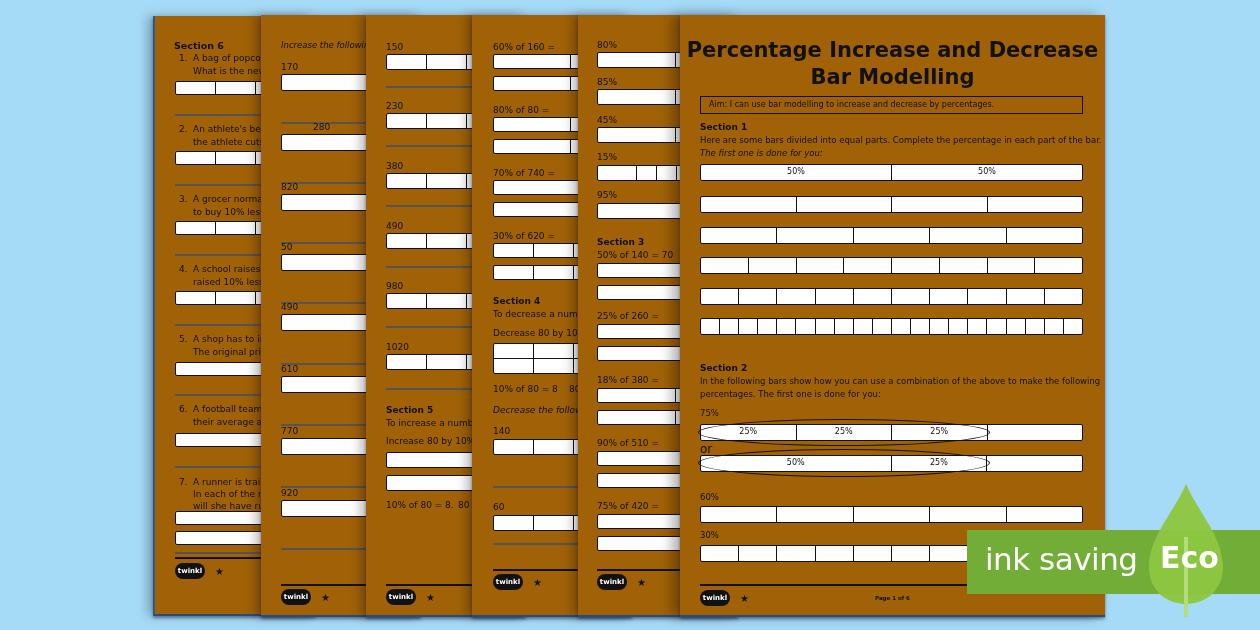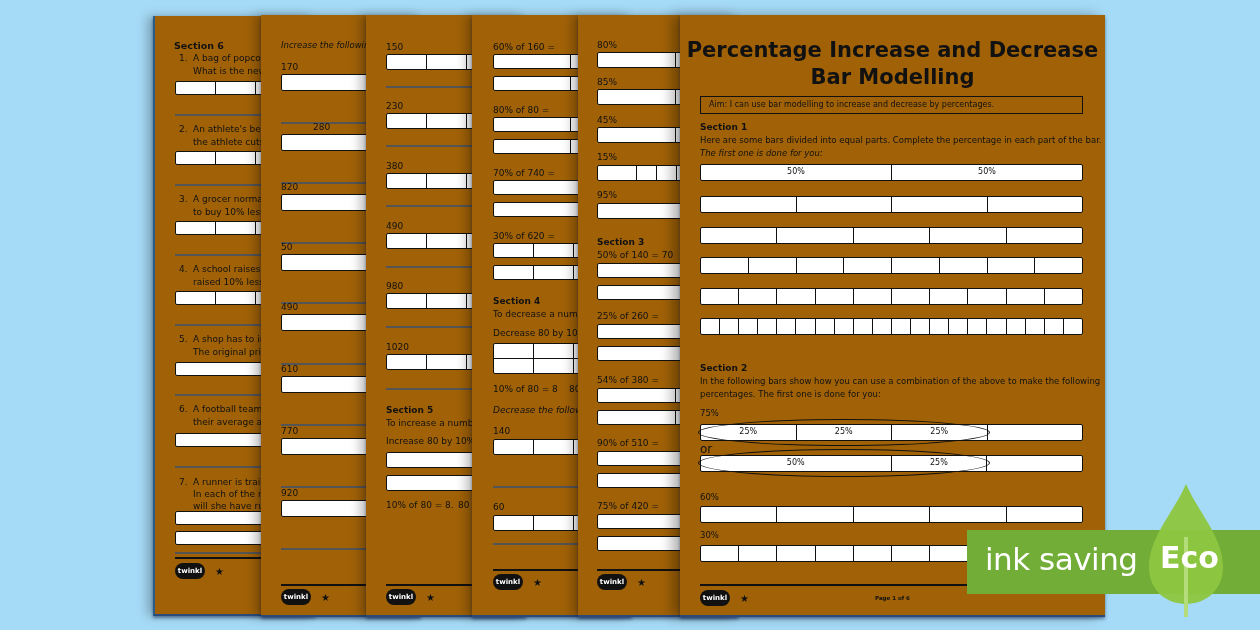--- a/index.html
+++ b/index.html
@@ -384,21 +384,21 @@
     </div>
 
   <div class="abs txt" style="left:19px;top:296px;">25% of 260 =</div>
   <div class="bar" style="left:19px;top:309px;width:160px;height:15px;">
       <div class="cell"></div>
     </div>
   <div class="bar" style="left:19px;top:331px;width:160px;height:15px;">
       <div class="cell"></div>
     </div>
 
-  <div class="abs txt" style="left:19px;top:360px;">54% of 380 =</div>
+  <div class="abs txt" style="left:19px;top:360px;">18% of 380 =</div>
   <div class="bar" style="left:19px;top:373px;width:160px;height:15px;">
       <div class="cell" style="flex:0 0 77px;"></div>
       <div class="cell"></div>
     </div>
   <div class="bar" style="left:19px;top:395px;width:160px;height:15px;">
       <div class="cell" style="flex:0 0 77px;"></div>
       <div class="cell"></div>
     </div>
 
   <div class="abs txt" style="left:19px;top:423px;">90% of 510 =</div>

